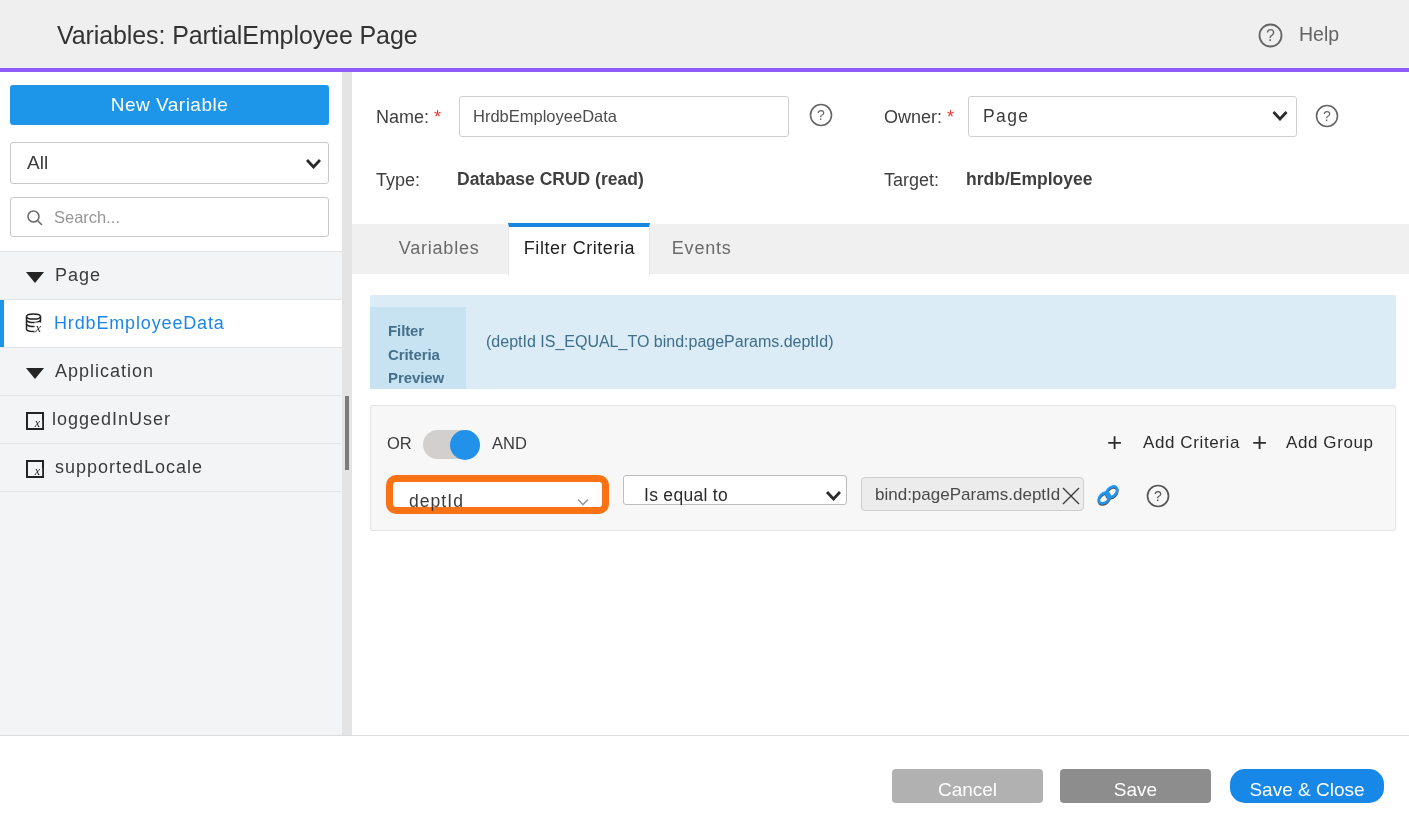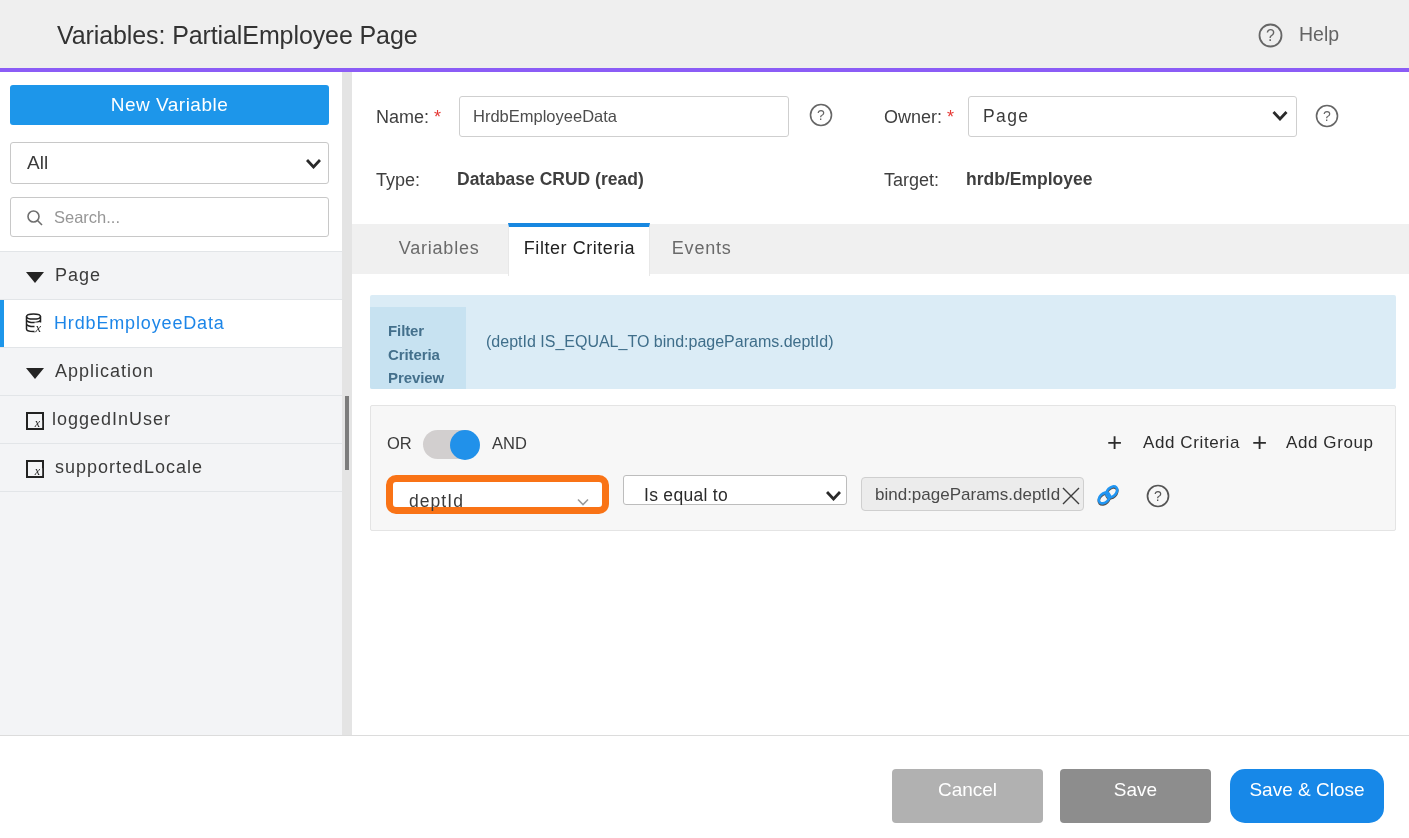--- a/index.html
+++ b/index.html
@@ -39,21 +39,21 @@
   .tabtxt { position:absolute; top:166px; font-size:18px; letter-spacing:0.8px; color:#6a6a6a; }
   
   #preview { position:absolute; left:18px; top:223px; width:1026px; height:94px; background:#dbecf6; border-radius:2px; overflow:hidden; }
   #prevlabel { position:absolute; left:0; top:12px; width:96px; height:94px; background:#c7e2f1; }
   #prevlabel div { margin:12px 0 0 18px; font-size:15px; font-weight:bold; color:#44708c; line-height:23.5px; letter-spacing:-0.1px; }
   #prevbody { position:absolute; left:116px; top:38px; font-size:16px; color:#3f6e8a; }
   
   #panel { position:absolute; left:18px; top:333px; width:1026px; height:126px; background:#f7f7f7; border:1px solid #e4e4e4; border-radius:2px; }
   
   #footer { position:absolute; left:0; top:735px; width:1409px; height:103px; background:#fff; border-top:1px solid #dcdcdc; }
-  .btn { position:absolute; top:33px; height:54px; border-radius:4px; color:#fff; font-size:19px; text-align:center; line-height:42px; }
+  .btn { position:absolute; top:33px; height:34px; border-radius:4px; color:#fff; font-size:19px; text-align:center; line-height:42px; }
 </style>
 </head>
 <body>
 <div id="header">
   <div id="title">Variables: PartialEmployee Page</div>
   <svg id="helpwrap" width="25" height="25" viewBox="0 0 25 25">
       <circle cx="12.5" cy="12.5" r="11" fill="none" stroke="#666" stroke-width="1.8"></circle>
       <text x="12.5" y="18" text-anchor="middle" font-size="16" fill="#666" font-family="Liberation Sans">?</text>
     </svg>
   <div id="helptext">Help</div>

